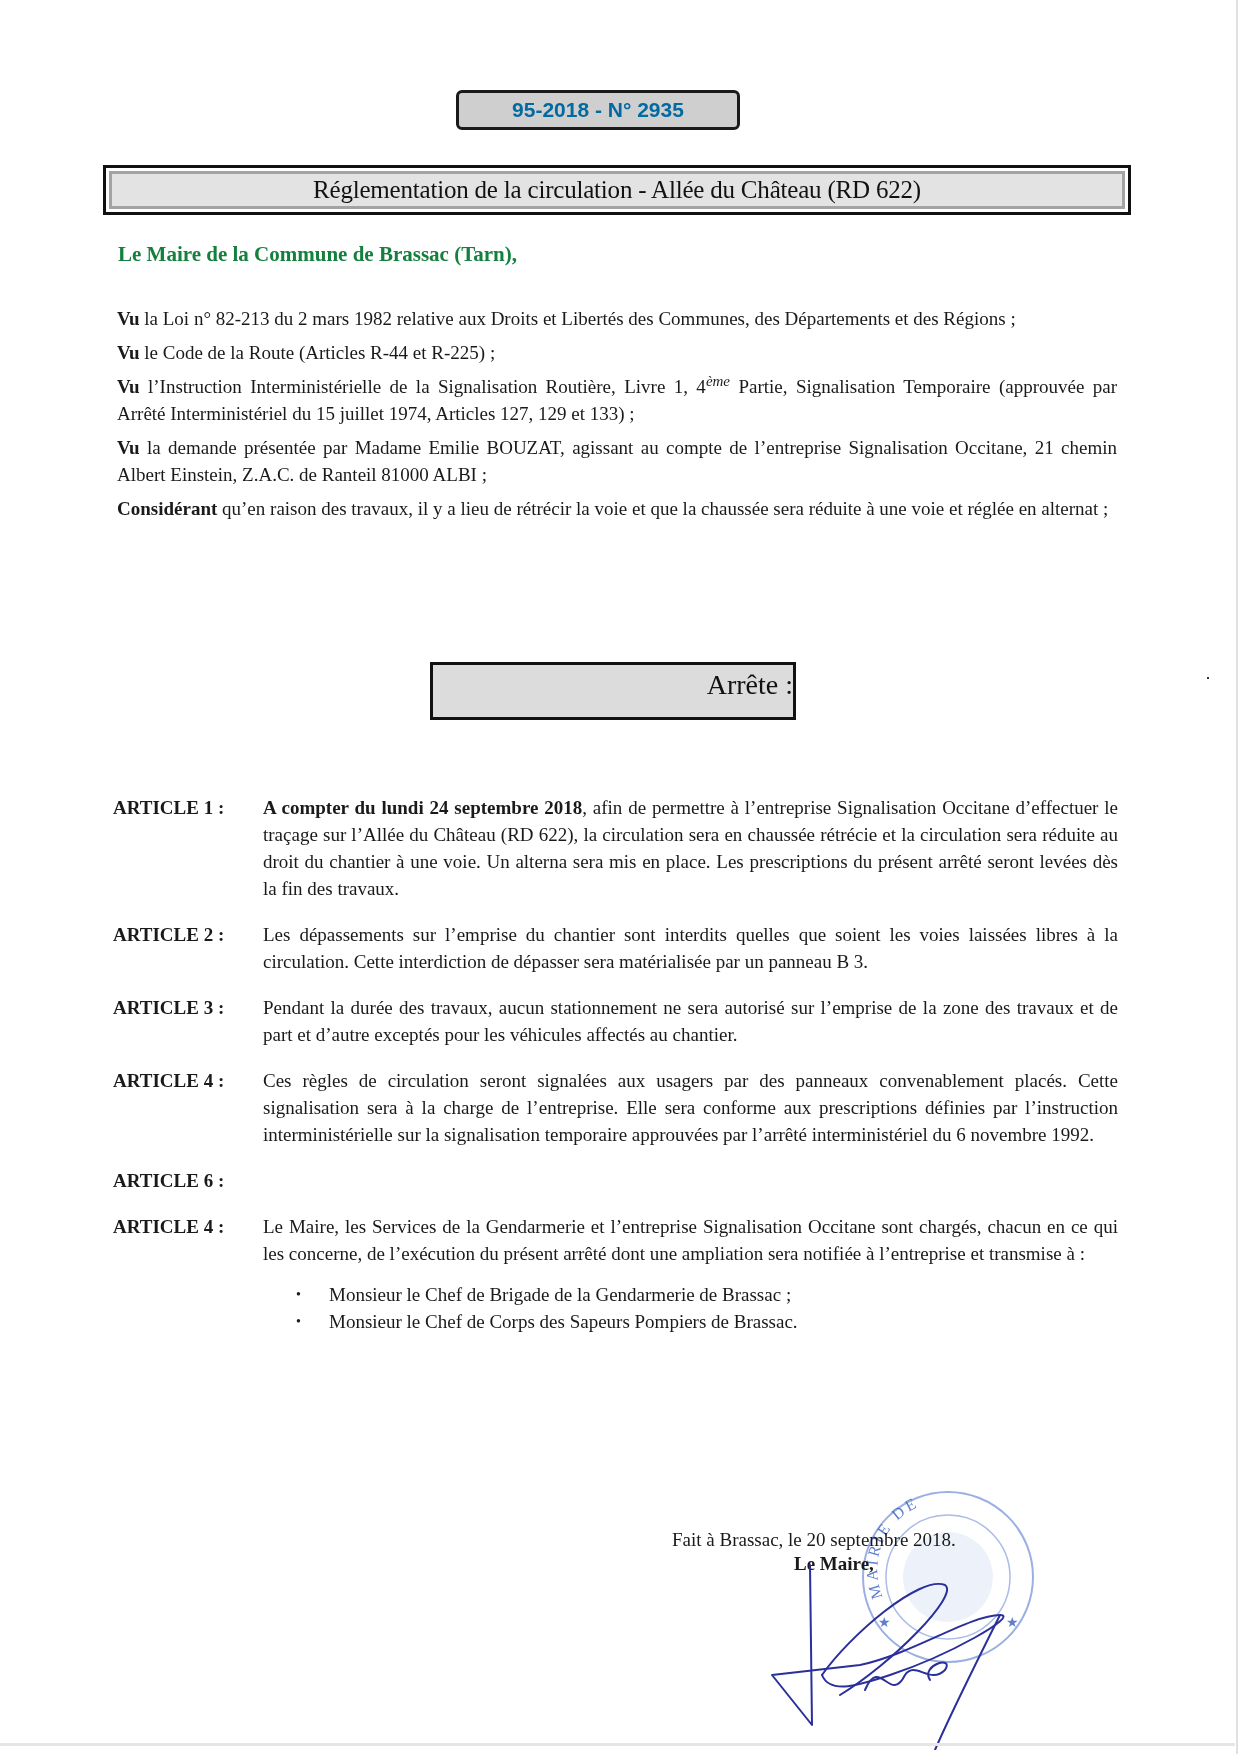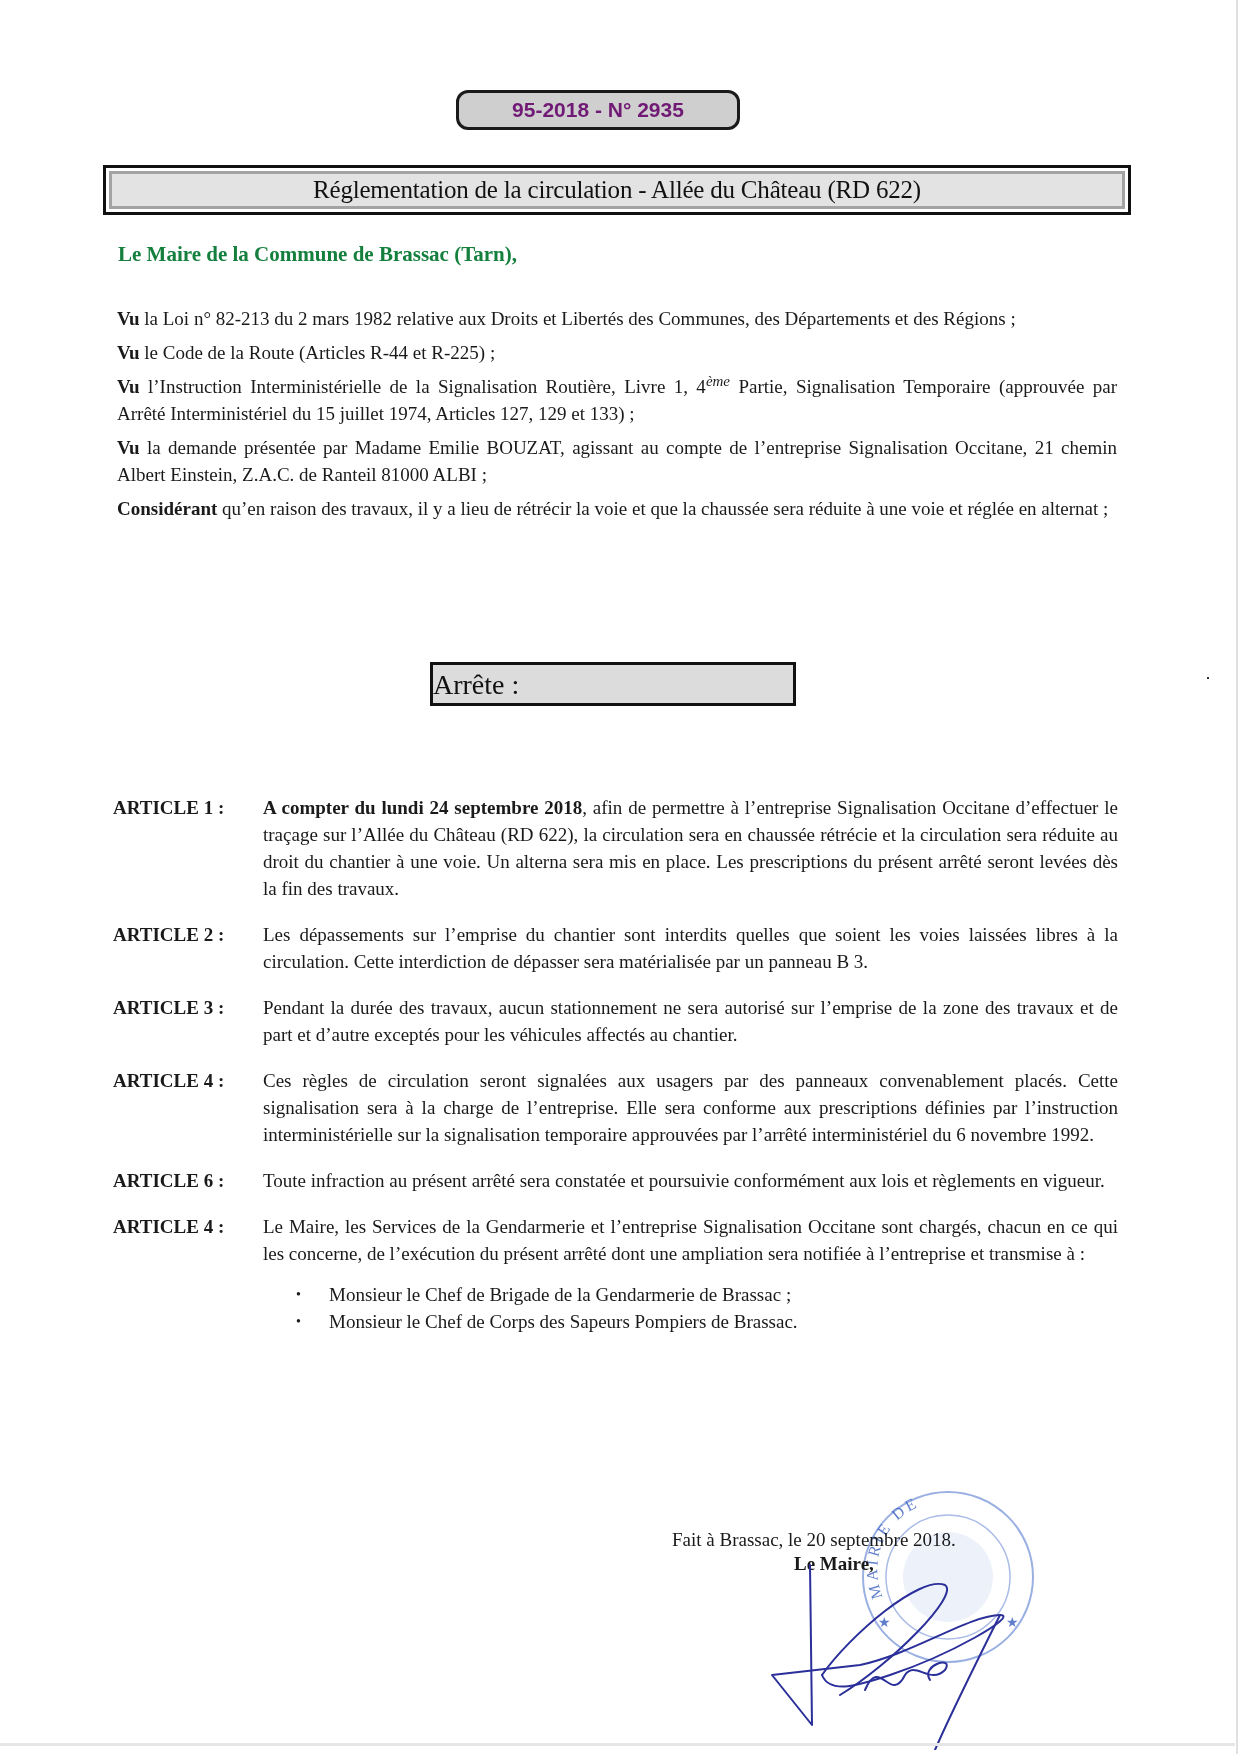--- a/index.html
+++ b/index.html
@@ -1,24 +1,24 @@
 <!DOCTYPE html>
 <html><head>
 <meta charset="utf-8">
 <style>
   html, body { margin: 0; padding: 0; background: #ffffff; }
   body { width: 1240px; height: 1754px; position: relative; overflow: hidden; font-family: "Liberation Serif", "DejaVu Serif", serif; color: #1a1a1a; }
   .page { position: absolute; left: 0; top: 0; width: 1240px; height: 1754px; }
 
   .ref-box {
     position: absolute; left: 456px; top: 90px; width: 284px; height: 40px;
-    background: #cfcfcf; border: 3px solid #1a1a1a; border-radius: 12px;
+    background: #cfcfcf; border: 3px solid #1a1a1a; border-radius: 6px;
     box-sizing: border-box; text-align: center;
     font-family: "Liberation Sans", "DejaVu Sans", sans-serif; font-weight: bold;
-    font-size: 21px; line-height: 34px; color: #701a75;
+    font-size: 21px; line-height: 34px; color: #0369a1;
   }
 
   .title-box {
     position: absolute; left: 103px; top: 165px; width: 1028px; height: 50px;
     border: 3px solid #111; box-sizing: border-box; padding: 3px;
   }
   .title-inner {
     width: 100%; height: 100%; box-sizing: border-box; border: 3px solid #a3a3a3;
     background: #e3e3e3; text-align: center;
     font-family: "Liberation Serif", "DejaVu Serif", serif;
@@ -29,23 +29,23 @@
     position: absolute; left: 118px; top: 242px;
     font-weight: bold; font-size: 21px; color: #15803d;
   }
 
   .preamble { position: absolute; left: 117px; top: 305px; width: 1000px; font-size: 19px; line-height: 27px; }
   .preamble p { margin: 0 0 7px 0; text-align: justify; }
   .preamble b { font-weight: bold; }
   sup { font-size: 15px; line-height: 0; font-style: italic; }
 
   .arrete-box {
-    position: absolute; left: 430px; top: 662px; width: 366px; height: 44px;
+    position: absolute; left: 430px; top: 662px; width: 366px; height: 58px;
     background: #dcdcdc; border: 3px solid #111; box-sizing: border-box;
-    text-align: left; font-size: 28px; line-height: 40px; color: #111;
+    text-align: right; font-size: 28px; line-height: 40px; color: #111;
   }
 
   .articles { position: absolute; left: 113px; top: 794px; width: 1005px; }
   .article { display: flex; margin-bottom: 19px; font-size: 19px; line-height: 27px; }
   .article-label { flex: 0 0 148px; font-weight: bold; white-space: nowrap; }
   .article-body { flex: 1; text-align: justify; padding-left: 2px; }
   .article-body b { font-weight: bold; }
 
   .recipients { list-style: none; margin: 14px 0 0 0; padding: 0 0 0 33px; }
   .recipients li { display: flex; font-size: 19px; line-height: 27px; }
@@ -100,21 +100,20 @@
     <div class="article">
       <span class="article-label"><span>ARTICLE 3</span> <span>:</span></span>
       <span class="article-body">Pendant la durée des travaux, aucun stationnement ne sera autorisé sur l’emprise de la zone des travaux et de part et d’autre exceptés pour les véhicules affectés au chantier.</span>
     </div>
     <div class="article">
       <span class="article-label"><span>ARTICLE 4</span> <span>:</span></span>
       <span class="article-body">Ces règles de circulation seront signalées aux usagers par des panneaux convenablement placés. Cette signalisation sera à la charge de l’entreprise. Elle sera conforme aux prescriptions définies par l’instruction interministérielle sur la signalisation temporaire approuvées par l’arrêté interministériel du 6 novembre 1992.</span>
     </div>
     <div class="article">
       <span class="article-label"><span>ARTICLE 6</span> <span>:</span></span>
-      <span class="article-body">Toute infraction au présent arrêté sera constatée et poursuivie conformément aux lois et règlements en vigueur.</span>
     </div>
     <div class="article">
       <span class="article-label"><span>ARTICLE 4</span> <span>:</span></span>
       <span class="article-body">
         <span>Le Maire, les Services de la Gendarmerie et l’entreprise Signalisation Occitane sont chargés, chacun en ce qui les concerne, de l’exécution du présent arrêté dont une ampliation sera notifiée à l’entreprise et transmise à :</span>
         <ul class="recipients">
           <li>
               <span class="bullet">•</span>
               <span>Monsieur le Chef de Brigade de la Gendarmerie de Brassac ;</span>
             </li>

